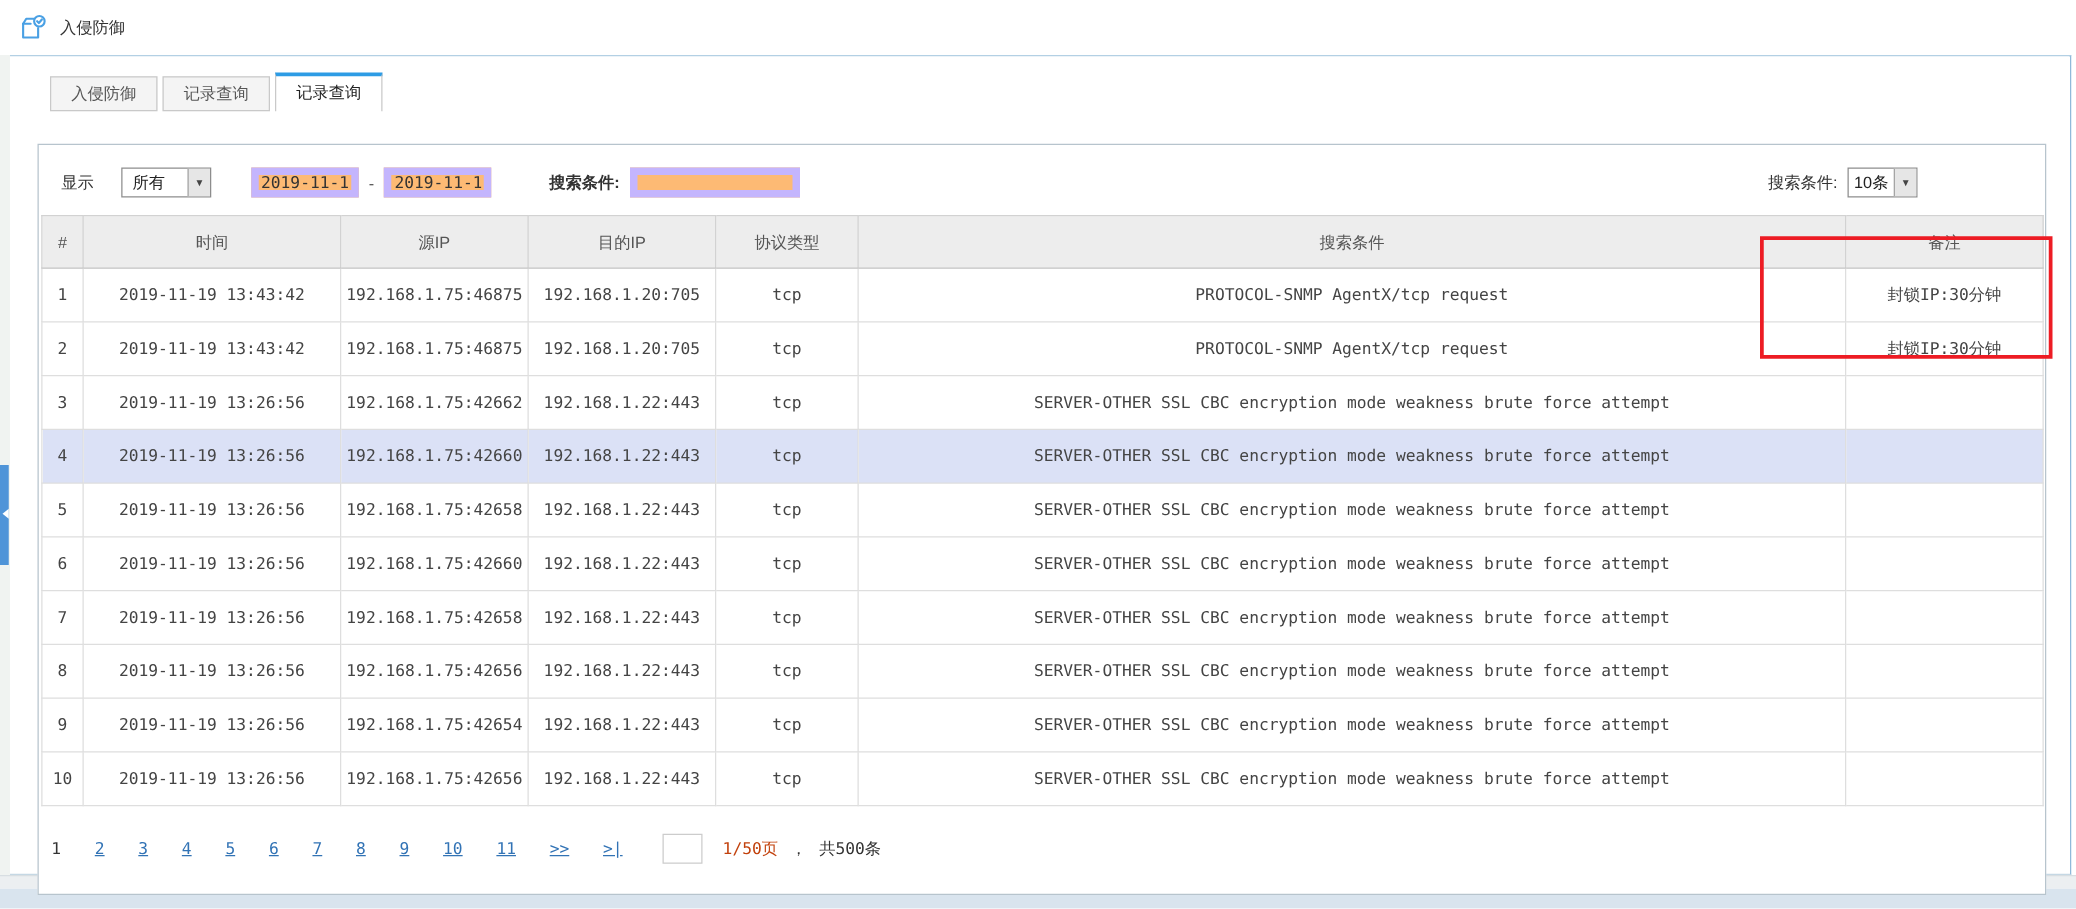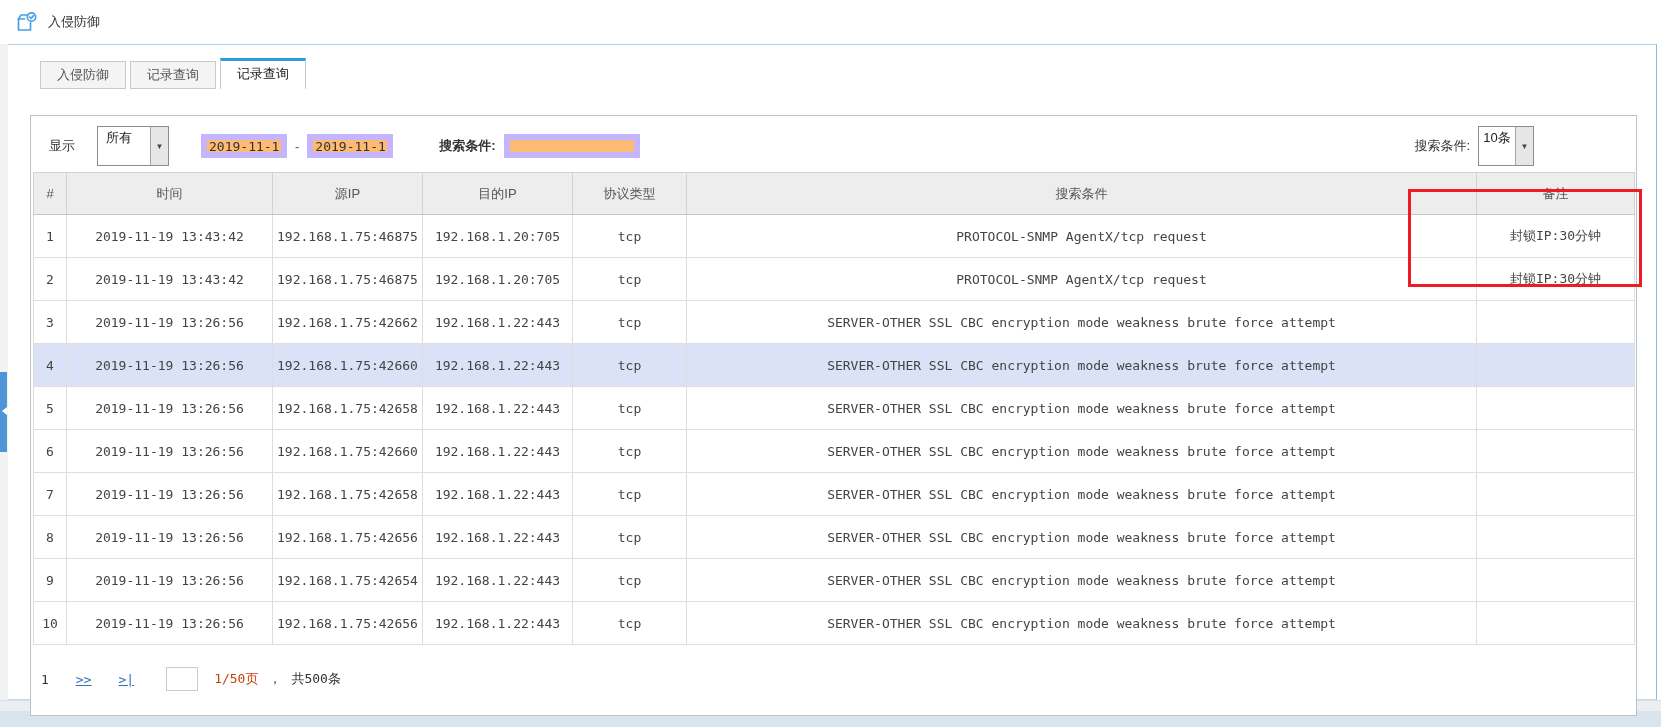--- a/index.html
+++ b/index.html
@@ -33,21 +33,21 @@
   .tab.active { height:31px; line-height:26px; background:#fff;
     border-top:3px solid #2d9ce5; border-bottom:none; font-weight:normal; color:#222; }
   
   .content-box { position:absolute; left:22px; top:44px; width:1607px; height:601px;
     border:1px solid #b7c4cd; background:#fff; box-sizing:border-box; z-index:2;margin-top:26px; }
   
   .filter-row { display:flex; align-items:center; padding:16px 12px 0 10px;
     height:28px; font-size:13px; }
   .flabel { color:#333; white-space:nowrap; }
   .sel { display:inline-flex; align-items:stretch; border:1px solid #8d8d8d;
-    background:#fff; height:40px; box-sizing:border-box; cursor:pointer; }
+    background:#fff; height:24px; box-sizing:border-box; cursor:pointer; }
   .sel .sel-val { padding:0 8px; line-height:22px; font-size:13px; color:#222; }
   .sel .sel-btn { width:17px; background:#e6e6e6; border-left:1px solid #a5a5a5;
     display:flex; align-items:center; justify-content:center; font-size:8px; color:#444; }
   .tbox { height:24px; border:6px solid #c4b5fd; box-sizing:border-box;
     font-size:13px; text-align:center; color:#333;
     font-family:"DejaVu Sans Mono","Liberation Sans",monospace; background:#fdba74; }
   .date-input { width:86px; }
   .search-input { width:136px; text-align:left; padding:0 4px; }
   .dash { margin:0 8px; color:#555; }
   .spacer { flex:1; }
@@ -243,20 +243,21 @@
           <td>192.168.1.22:443</td>
           <td>tcp</td>
           <td>SERVER-OTHER SSL CBC encryption mode weakness brute force attempt</td>
           <td></td>
         </tr>
           </tbody>
       </table>
 
       <div class="pagination">
         <span class="pg-current">1</span>
+        <span><a class="pglink">2</a><a class="pglink">3</a><a class="pglink">4</a><a class="pglink">5</a><a class="pglink">6</a><a class="pglink">7</a><a class="pglink">8</a><a class="pglink">9</a><a class="pglink">10</a><a class="pglink">11</a></span>
         <a class="pglink">&gt;&gt;</a>
         <a class="pglink">&gt;|</a>
         <input class="pg-jump" value="" style="">
         <span class="pg-info">1/50页</span>
         <span class="pg-sep">，</span>
         <span>共500条</span>
       </div>
 
     </div>
   </div>

